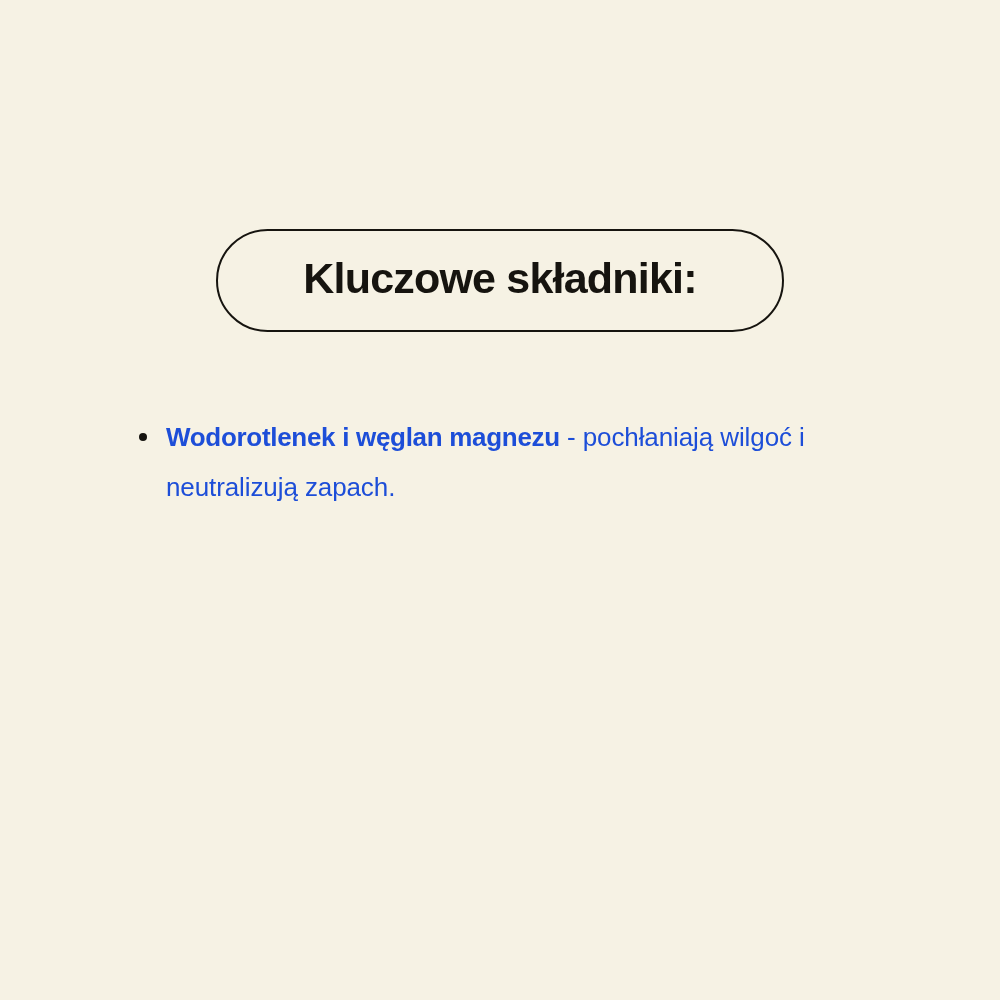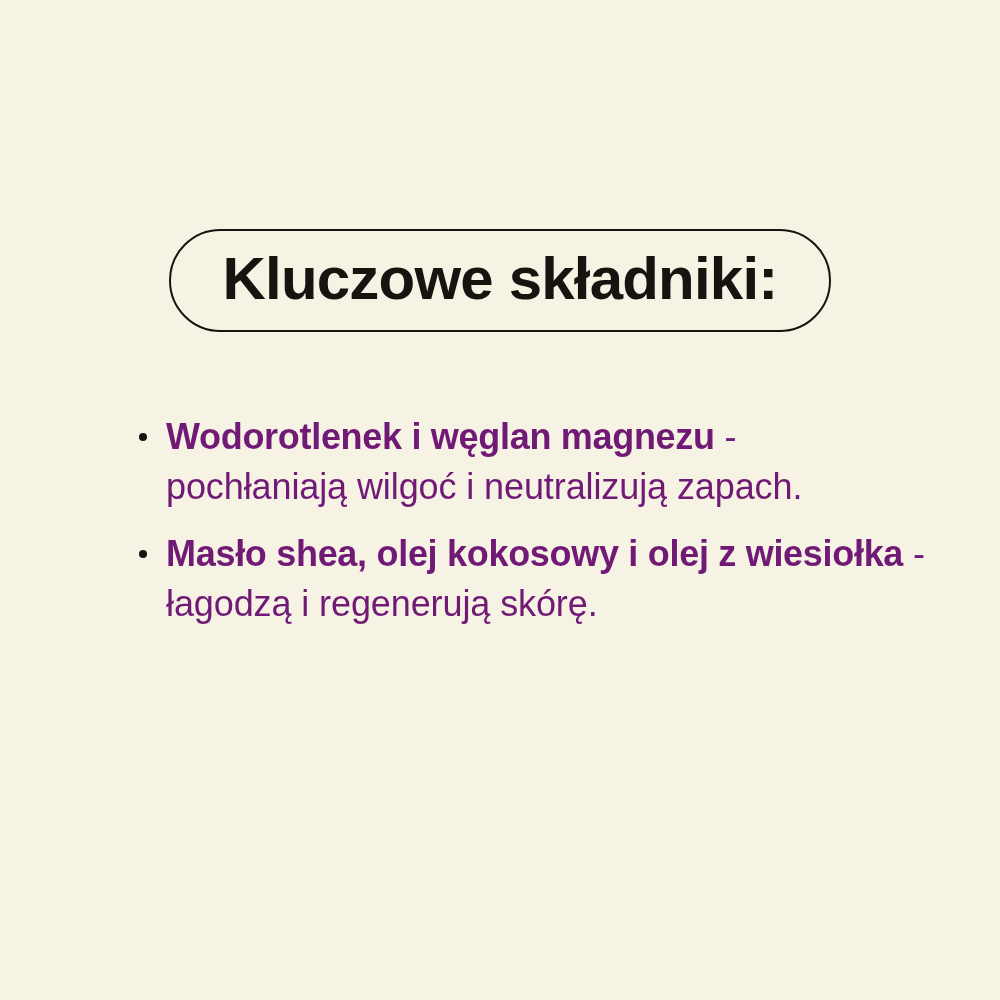--- a/index.html
+++ b/index.html
@@ -37,21 +37,21 @@
     justify-content: center;
     box-sizing: border-box;
     min-width: 568px;
     height: 103px;
     padding: 0 52px;
     border: 2.5px solid #16140F;
     border-radius: 60px;
     background: transparent;
   }
   .title-text {
-    font-size: 60px;
+    font-size: 43px;
     font-weight: 700;
     letter-spacing: -0.8px;
     line-height: 1;
     color: #16140F;
     white-space: nowrap;
     transform: translateY(-2px);
   }
 
   
   .list {
@@ -60,24 +60,24 @@
     top: 412px;
     width: 790px;
     margin: 0;
     padding: 0;
     list-style: none;
   }
   .list-item {
     position: relative;
     padding-left: 30px;
     margin-bottom: 17px;
-    font-size: 36px;
+    font-size: 26px;
     line-height: 50px;
     letter-spacing: -0.1px;
-    color: #701a75;
+    color: #1d4ed8;
   }
   .list-item:last-child {
     margin-bottom: 0;
   }
   .bullet-dot {
     position: absolute;
     left: 3px;
     top: 21px;
     width: 8px;
     height: 8px;
@@ -106,21 +106,17 @@
     </div>
   </div>
 
   <ul class="list">
 
     <li class="list-item">
       <span class="bullet-dot"></span>
       <span class="lead">Wodorotlenek i węglan magnezu</span><span class="sep"> - </span><span class="tail">pochłaniają wilgoć i neutralizują zapach.</span>
     </li>
 
-    <li class="list-item">
-      <span class="bullet-dot"></span>
-      <span class="lead">Masło shea, olej kokosowy i olej z wiesiołka</span><span class="sep"> - </span><span class="tail">łagodzą i regenerują skórę.</span>
-    </li>
 
 
   </ul>
 
 </div>
 
 </body></html>

